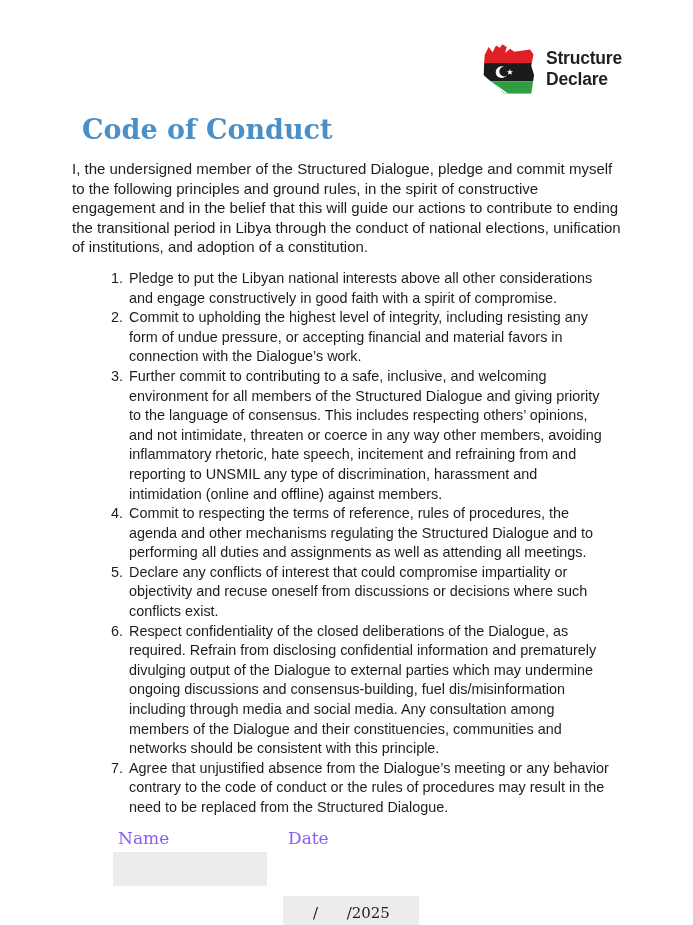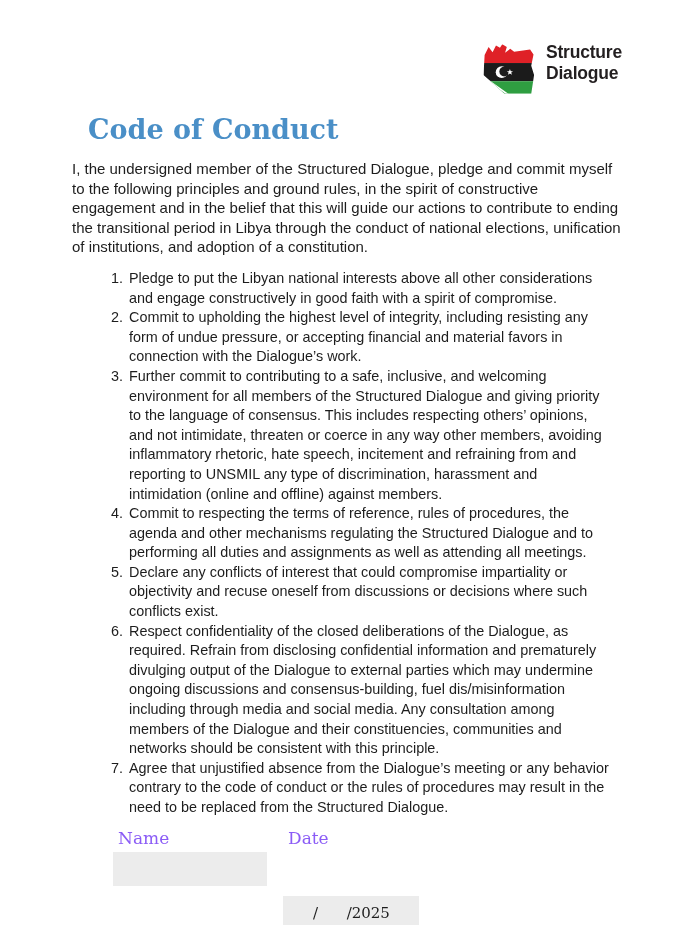--- a/index.html
+++ b/index.html
@@ -12,40 +12,41 @@
     color: #1d1d1d;
     overflow: hidden;
   }
 
   
   .logo {
     position: absolute;
     top: 42px;
     right: 71px;
     display: flex;
+    align-items: center;
     gap: 9px;
   }
   .logo-icon { width: 57px; height: 54px; display: block; }
   .logo-text {
     font-weight: 700;
     font-size: 17.5px;
     line-height: 21px;
     color: #231f20;
     letter-spacing: -0.2px;
   }
 
   
   .content {
     position: absolute;
     top: 114px;
     left: 72px;
     width: 552px;
   }
   h1.doc-title {
-    margin: 0 0 13px 16px;
+    margin: 0 0 13px 10px;
     font-family: "DejaVu Serif", serif;
     font-weight: 700;
     font-size: 27px;
     line-height: 32px;
     color: #4a8fc7;
   }
   .intro {
     margin: 0 0 4px 0;
     font-size: 15px;
     line-height: 19.6px;
@@ -113,21 +114,21 @@
         <rect x="0" y="37" width="100" height="32" fill="#1b1b1b"></rect>
         <rect x="0" y="69" width="100" height="26" fill="#2f9e41"></rect>
         <line x1="-2" y1="56" x2="50" y2="93" stroke="#ffffff" stroke-width="3"></line>
         <circle cx="38" cy="53" r="10.5" fill="#ffffff"></circle>
         <circle cx="42.5" cy="52" r="8.6" fill="#1b1b1b"></circle>
         <polygon fill="#ffffff" points="52.5,47.5 54,51.3 58,51.4 54.8,53.8 56,57.7 52.5,55.4 49,57.7 50.2,53.8 47,51.4 51,51.3"></polygon>
       </g>
     </svg>
     <div class="logo-text">
       <div>Structure</div>
-      <div>Dialogue</div>
+      <div>Declare</div>
     </div>
   </div>
 
   <div class="content">
     <h1 class="doc-title">Code of Conduct</h1>
 
     <p class="intro">I, the undersigned member of the Structured Dialogue, pledge and commit myself to the following principles and ground rules, in the spirit of constructive engagement and in the belief that this will guide our actions to contribute to ending the transitional period in Libya through the conduct of national elections, unification of institutions, and adoption of a constitution.</p>
 
     <ol class="rules">
       <li><span>Pledge to put the Libyan national interests above all other considerations and engage constructively in good faith with a spirit of compromise.</span></li>

